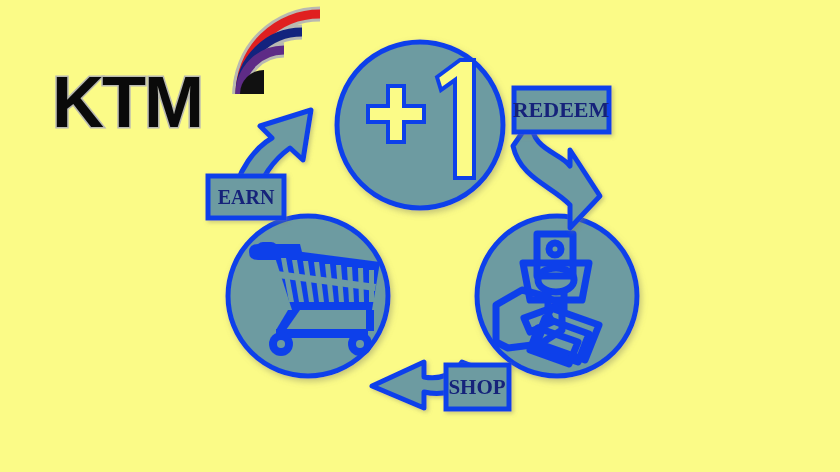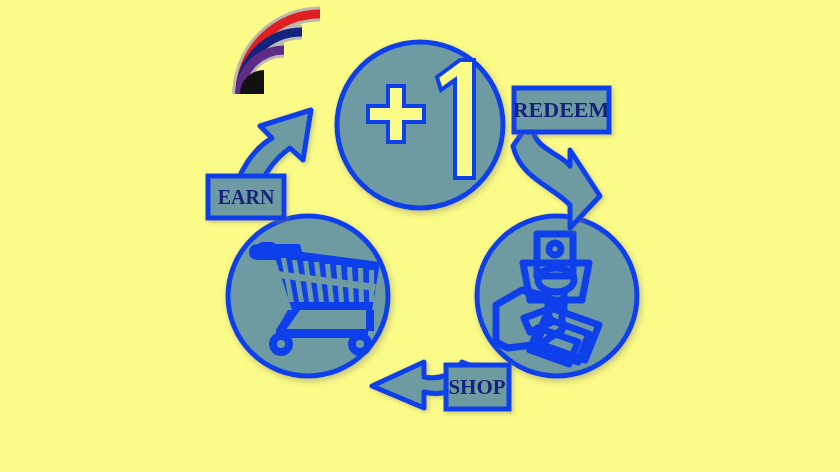--- a/index.html
+++ b/index.html
@@ -193,16 +193,17 @@
         <g fill="none" stroke-linecap="butt" stroke-width="9">
           <path d="M 8 88 A 80 80 0 0 1 88 8" stroke="#b9b9b1" stroke-width="15"></path>
           <path d="M 8 88 A 62 62 0 0 1 70 26" stroke="#b9b9b1" stroke-width="15"></path>
           <path d="M 8 88 A 44 44 0 0 1 52 44" stroke="#b9b9b1" stroke-width="15"></path>
           <path d="M 8 88 A 80 80 0 0 1 88 8" stroke="#e02020"></path>
           <path d="M 8 88 A 62 62 0 0 1 70 26" stroke="#13237e"></path>
           <path d="M 8 88 A 44 44 0 0 1 52 44" stroke="#5e2b86"></path>
         </g>
         <path d="M 8 88 A 24 24 0 0 1 32 64 L 32 88 Z" fill="#111111"></path>
       </svg>
+      <div id="ktm-word">KTM</div>
     </div>
 
   </div>
 </div>
 
 </body></html>

